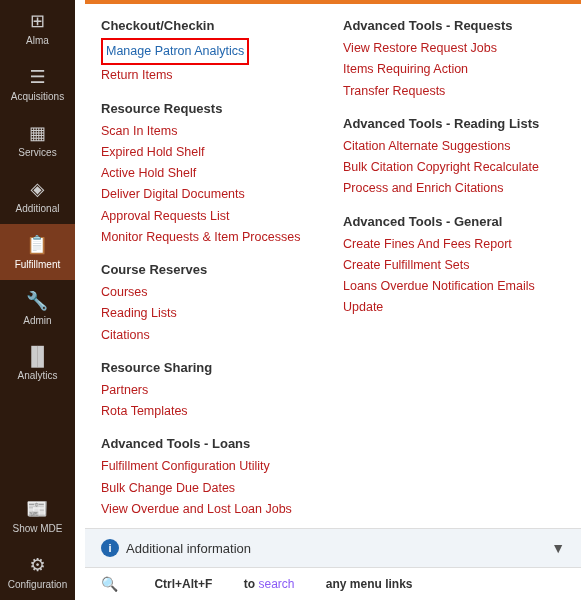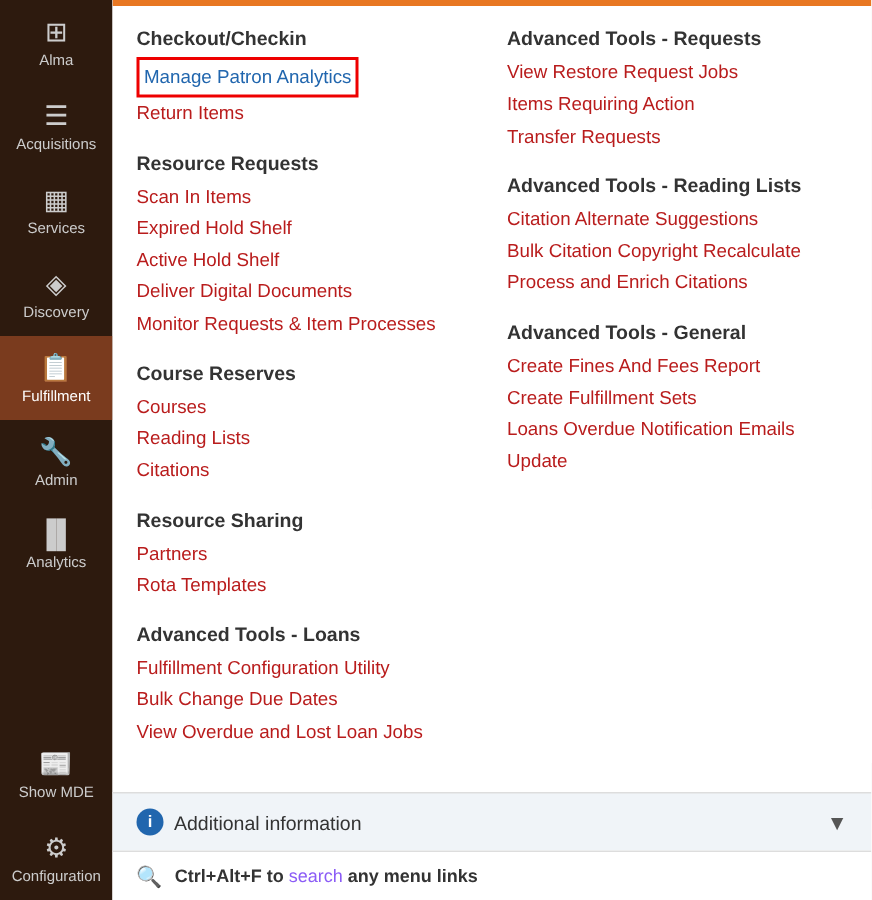--- a/index.html
+++ b/index.html
@@ -38,20 +38,21 @@
     .sidebar-spacer { flex: 1; }
 
     
     .main-content {
       flex: 1;
       background: #fff;
       display: flex;
       flex-direction: column;
       height: 600px;
       overflow: hidden;
+      padding-left: 10px;
     }
 
     
     .top-bar {
       height: 4px;
       background: #e87722;
       flex-shrink: 0;
     }
 
     .menu-area {
@@ -140,20 +141,21 @@
       color: #888;
       font-size: 14px;
     }
     .search-bar .hint {
       font-size: 12px;
       color: #555;
     }
     .search-bar .hint span {
       font-weight: bold;
       color: #333;
+      margin-left: 28px;
     }
     .search-bar .hint a {
       color: #8b5cf6;
       text-decoration: none;
     }
   </style>
 </head>
 <body>
 
 <nav class="sidebar">
@@ -164,21 +166,21 @@
   <div class="sidebar-item">
     <span class="icon">☰</span>
     <span class="label">Acquisitions</span>
   </div>
   <div class="sidebar-item">
     <span class="icon">▦</span>
     <span class="label">Services</span>
   </div>
   <div class="sidebar-item">
     <span class="icon">◈</span>
-    <span class="label">Discovery</span>
+    <span class="label">Additional</span>
   </div>
   <div class="sidebar-item active">
     <span class="icon">📋</span>
     <span class="label">Fulfillment</span>
   </div>
   <div class="sidebar-item">
     <span class="icon">🔧</span>
     <span class="label">Admin</span>
   </div>
   <div class="sidebar-item">
@@ -208,20 +210,21 @@
         <a class="menu-link highlighted">Manage Patron Analytics</a>
         <a class="menu-link">Return Items</a>
       </div>
 
       <div class="menu-section">
         <div class="section-title">Resource Requests</div>
         <a class="menu-link">Scan In Items</a>
         <a class="menu-link">Expired Hold Shelf</a>
         <a class="menu-link">Active Hold Shelf</a>
         <a class="menu-link">Deliver Digital Documents</a>
+        <a class="menu-link">Approval Requests List</a>
         <a class="menu-link">Monitor Requests &amp; Item Processes</a>
       </div>
 
       <div class="menu-section">
         <div class="section-title">Course Reserves</div>
         <a class="menu-link">Courses</a>
         <a class="menu-link">Reading Lists</a>
         <a class="menu-link">Citations</a>
       </div>
 

